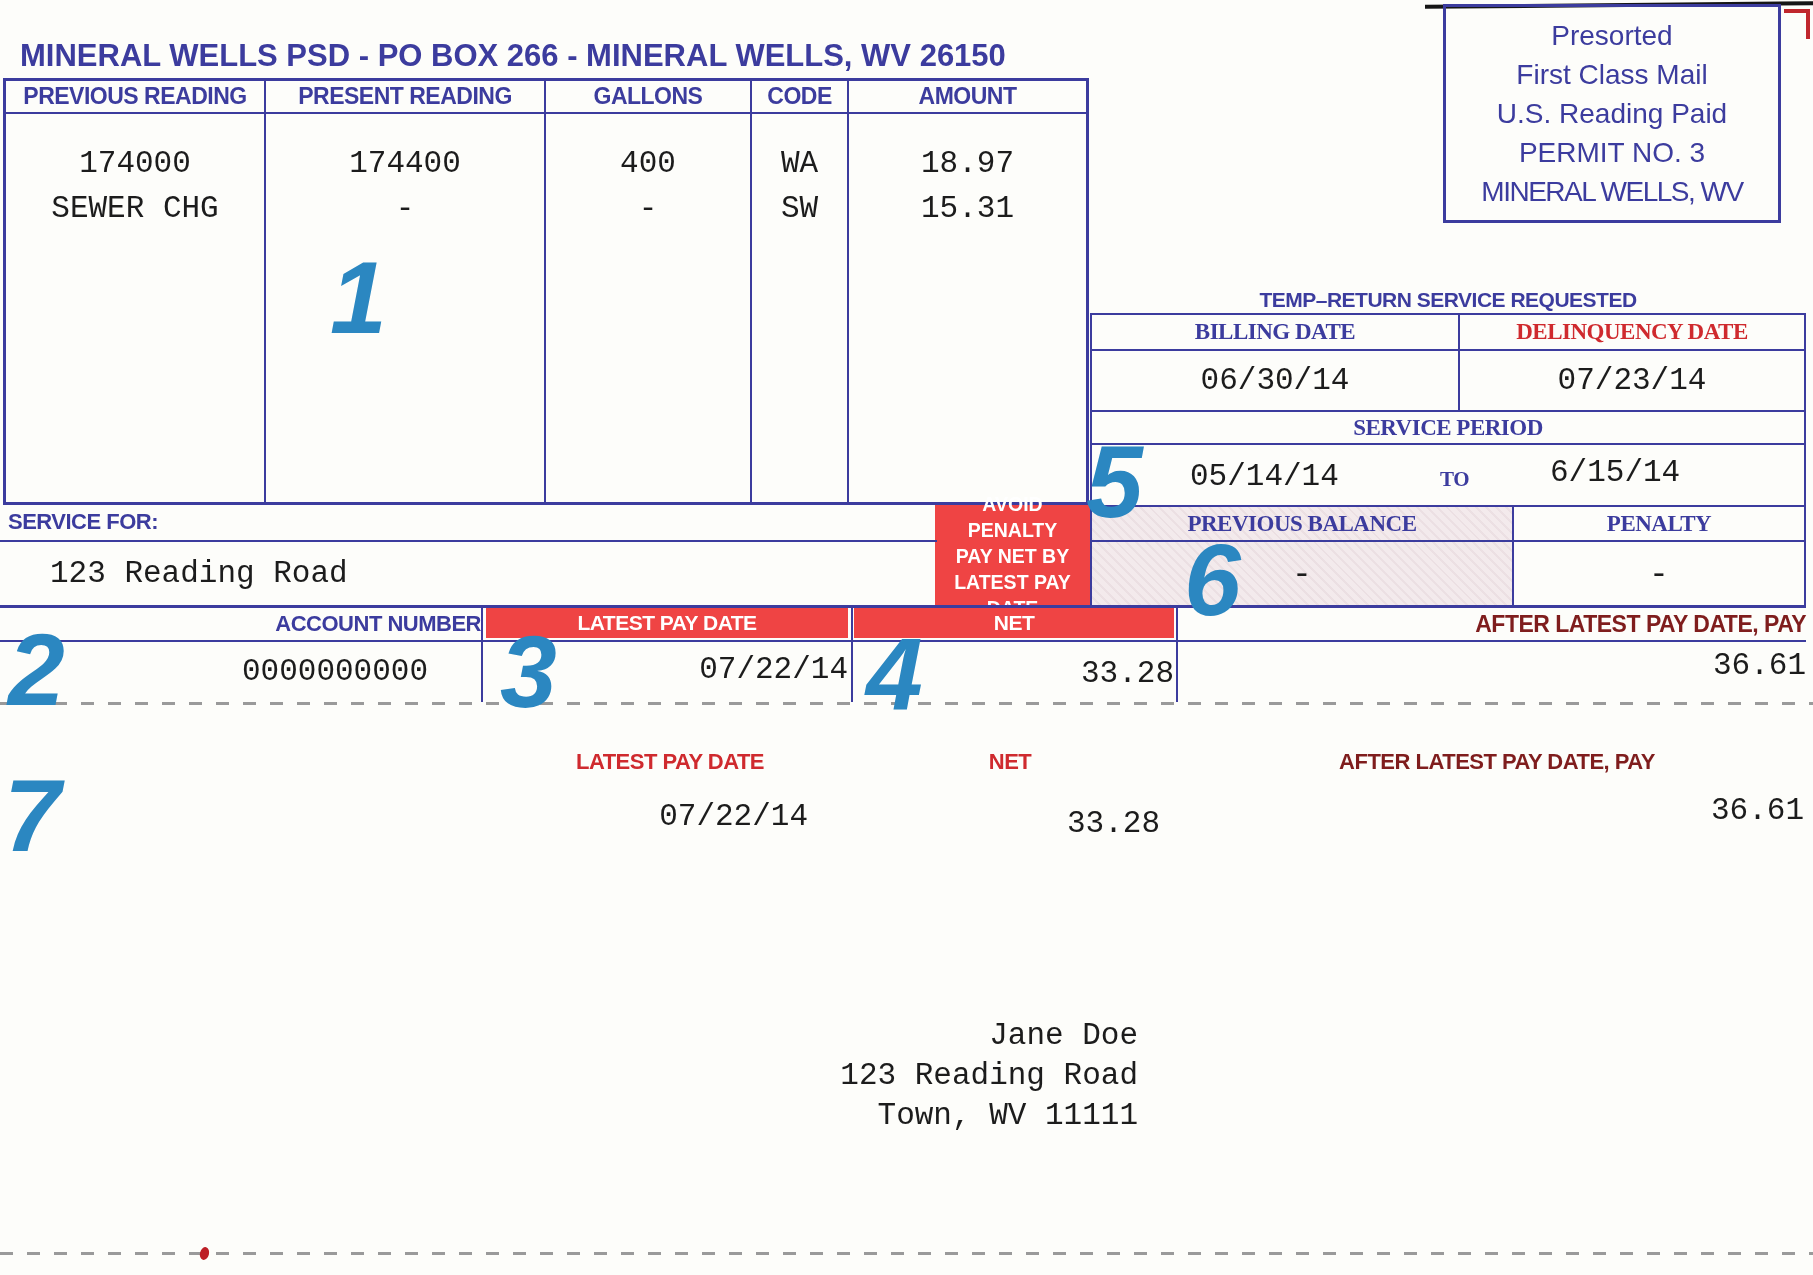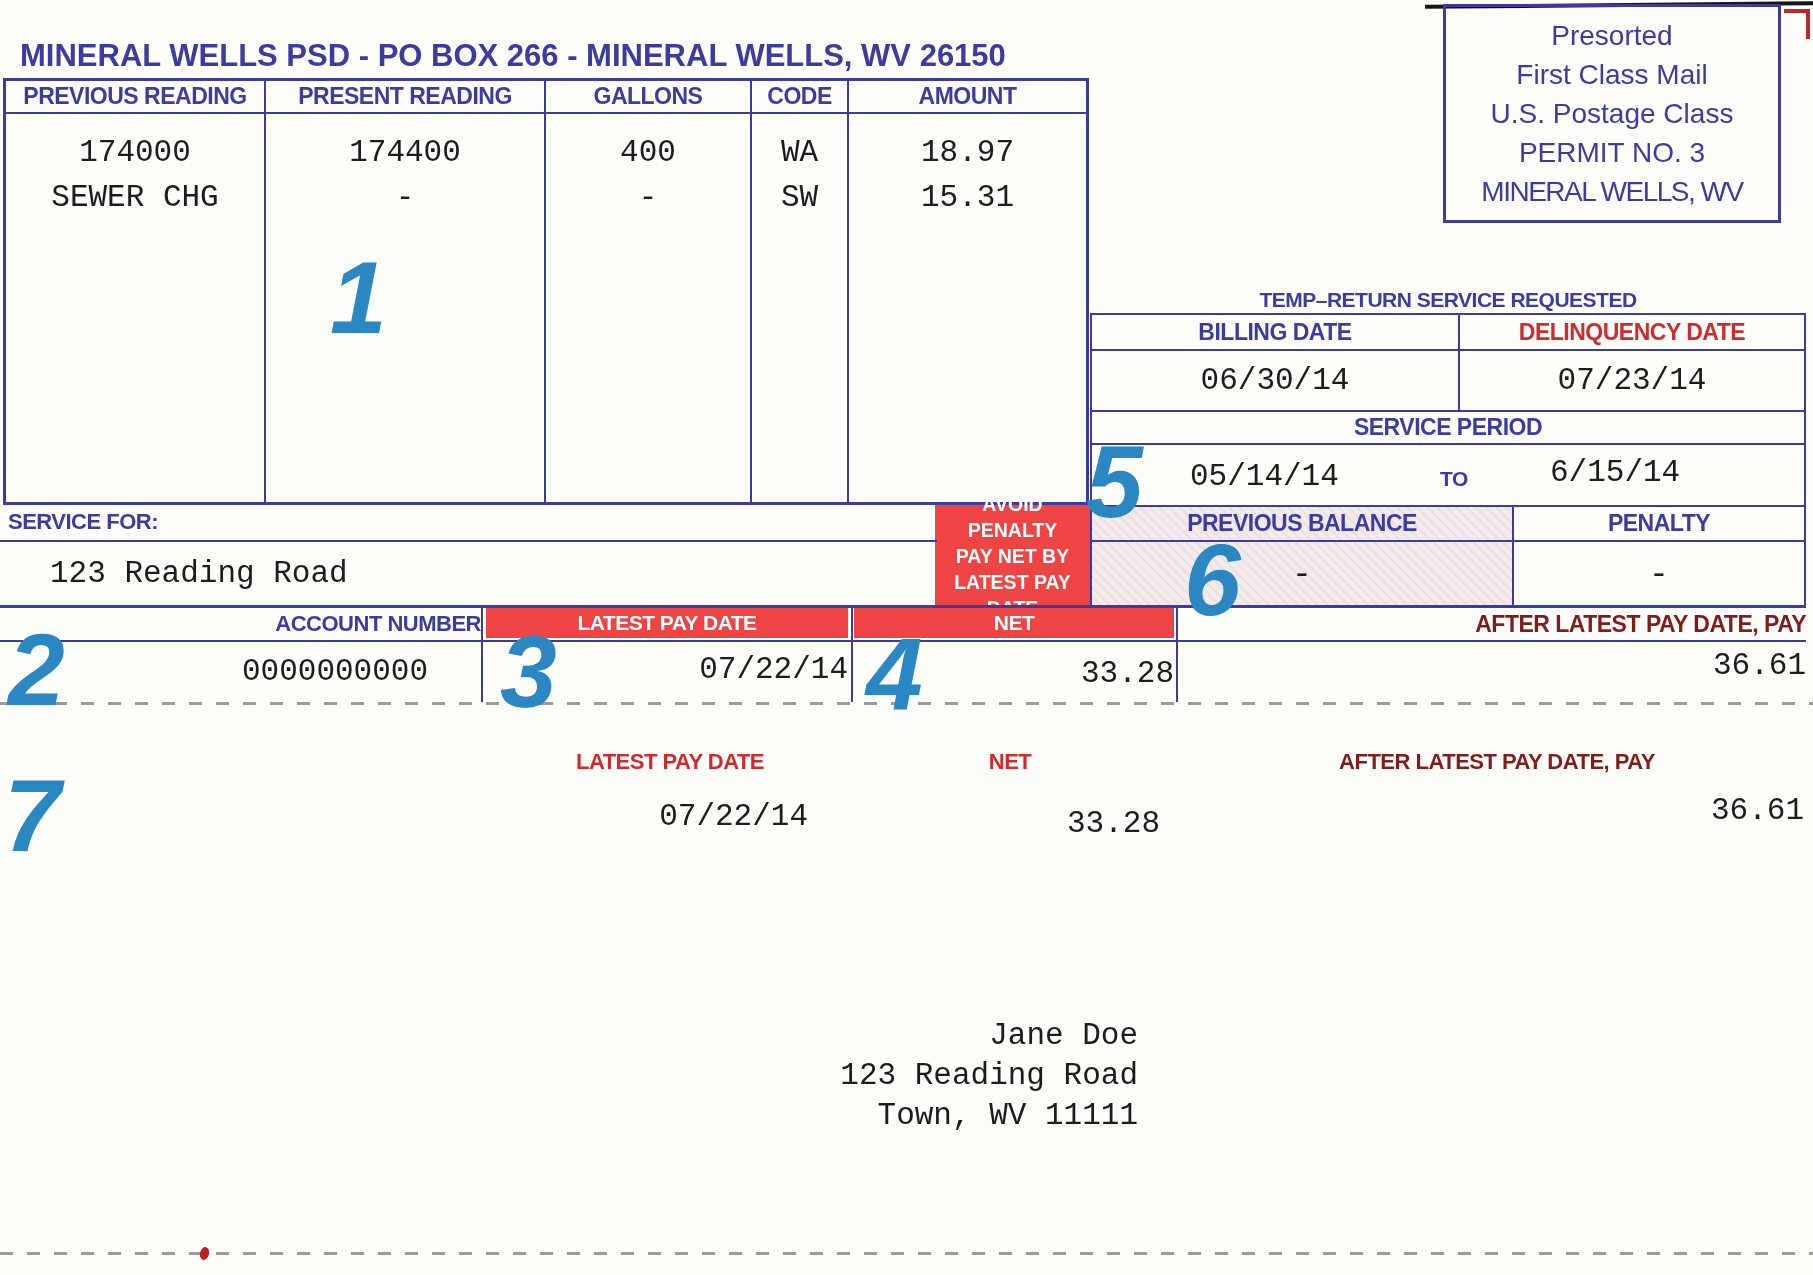--- a/index.html
+++ b/index.html
@@ -30,28 +30,28 @@
   .crop-h{left:1784px;top:9px;width:26px;height:4px;background:#c0272d;}
   .crop-v{left:1806px;top:9px;width:4px;height:30px;background:#c0272d;}
 
   
   .meter{left:3px;top:78px;width:1086px;height:427px;border:3px solid #3c3c9e;
          box-sizing:border-box;display:flex;}
   .m-col{border-right:2px solid #3c3c9e;box-sizing:border-box;display:flex;flex-direction:column;}
   .m-col:last-child{border-right:none;}
   .m-hdr{height:31px;border-bottom:2px solid #3c3c9e;display:flex;align-items:center;justify-content:center;
          font-size:23px;font-weight:bold;letter-spacing:-0.5px;color:#3c3c9e;}
-  .m-body{padding-top:21px;display:flex;flex-direction:column;gap:10px;align-items:center;}
+  .m-body{padding-top:32px;display:flex;flex-direction:column;gap:10px;align-items:center;}
 
   
   .rtable{left:1090px;top:313px;width:716px;border:2px solid #3c3c9e;border-bottom:none;box-sizing:border-box;}
   .rrow{position:relative;display:flex;box-sizing:border-box;border-bottom:2px solid #3c3c9e;}
   .rcell{box-sizing:border-box;display:flex;align-items:center;justify-content:center;}
   .divline{border-right:2px solid #3c3c9e;}
-  .hdr-sm{font-size:23px;font-weight:bold;letter-spacing:-0.5px;}
+  .hdr-sm{font-size:23px;font-weight:bold;letter-spacing:-0.5px;font-family:Liberation Serif, serif;}
   .shaded{background:#f3eaec;background-image:repeating-linear-gradient(45deg,rgba(170,130,145,0.10) 0 2px,transparent 2px 7px);}
 
   
   .avoid{left:935px;top:505px;width:155px;height:101px;flex-direction:column;
          font-size:19.5px;line-height:26px;text-align:center;}
 
   
   .vline{width:2px;background:#3c3c9e;}
 
   
@@ -68,21 +68,21 @@
 
   <div class="abs art-topline"></div>
   <div class="abs crop-h"></div>
   <div class="abs crop-v"></div>
 
   <div class="abs title ink">MINERAL WELLS PSD - PO BOX 266 - MINERAL WELLS, WV 26150</div>
 
   <div class="abs postage ink">
     <div>Presorted</div>
     <div>First Class Mail</div>
-    <div>U.S. Postage Class</div>
+    <div>U.S. Reading Paid</div>
     <div>PERMIT NO. 3</div>
     <div class="tight">MINERAL WELLS, WV</div>
   </div>
 
   <div class="abs meter">
     <div class="m-col" style="width:260px">
       <div class="m-hdr">PREVIOUS READING</div>
       <div class="m-body">
         <div class="mono">174000</div>
         <div class="mono">SEWER CHG</div>

